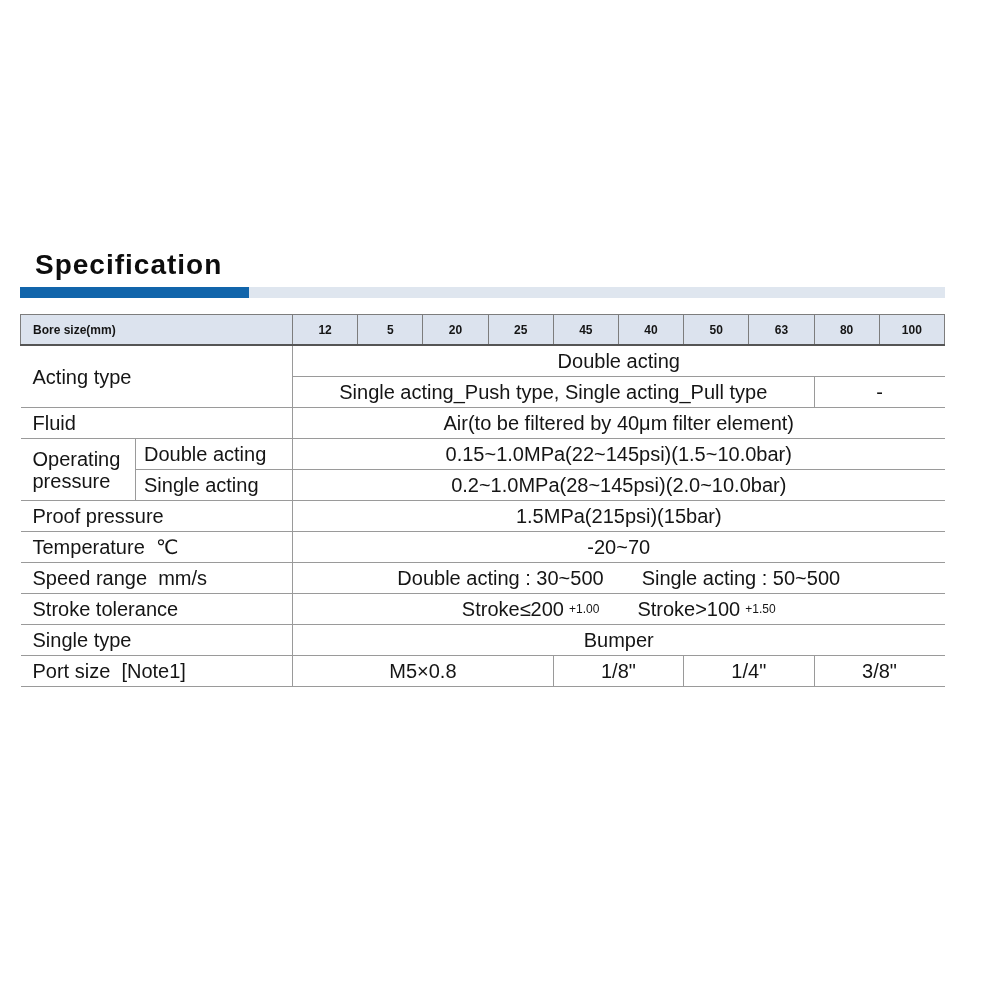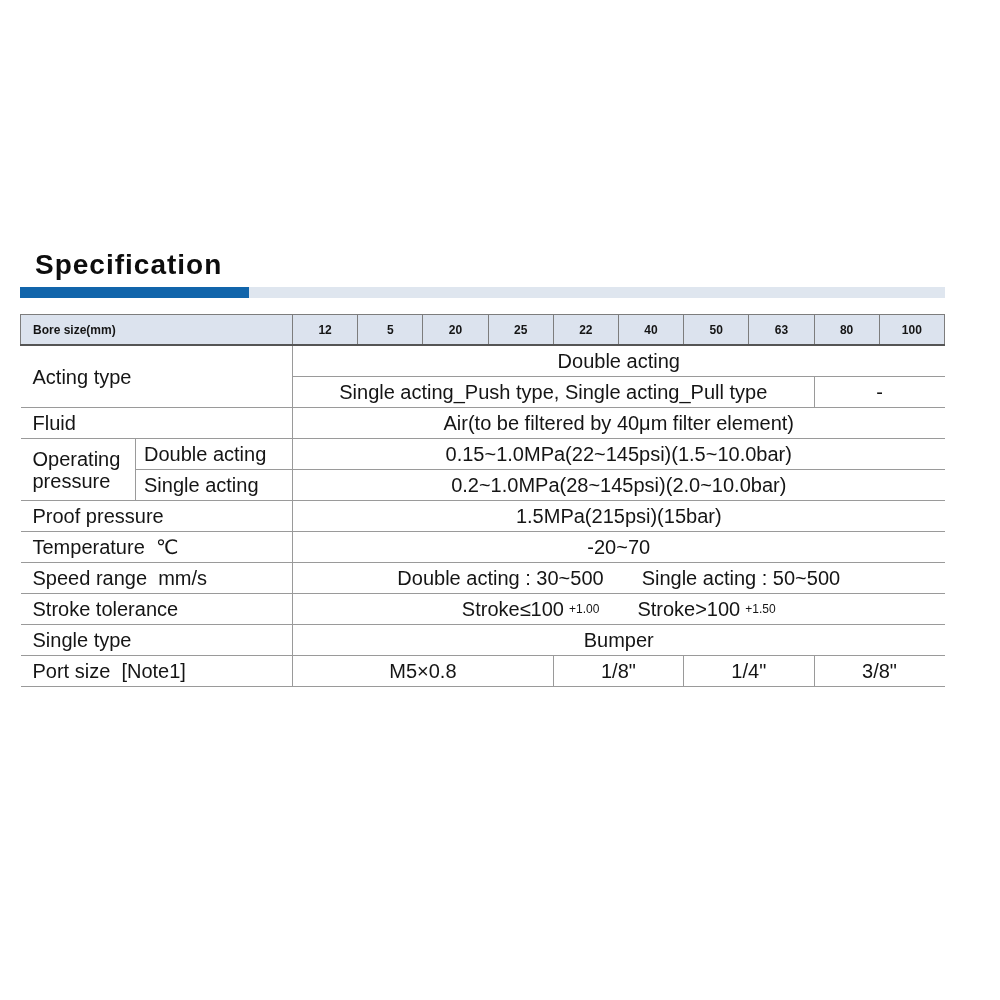--- a/index.html
+++ b/index.html
@@ -148,21 +148,21 @@
         <col>
     </colgroup>
 
     <tbody>
         <tr>
       <th colspan="2" class="lbl">Bore size(mm)</th>
       <th>12</th>
       <th>5</th>
       <th>20</th>
       <th>25</th>
-      <th>22</th>
+      <th>45</th>
       <th>40</th>
       <th>50</th>
       <th>63</th>
       <th>80</th>
       <th>100</th>
     </tr>
 
     <tr>
       <td rowspan="2" colspan="2" class="lbl vr">Acting type</td>
       <td colspan="10" class="val">Double acting</td>
@@ -205,21 +205,21 @@
           <span>Single acting : 50~500</span>
         </div>
       </td>
     </tr>
 
     <tr>
       <td colspan="2" class="lbl vr">Stroke tolerance</td>
       <td colspan="10" class="val">
         <div class="pair">
           <span class="tolgroup">
-            <span>Stroke≤100</span>
+            <span>Stroke≤200</span>
             <span class="tolstack">
               <span>+1.0</span>
               <span>0</span>
             </span>
           </span>
           <span class="tolgroup">
             <span>Stroke&gt;100</span>
             <span class="tolstack">
               <span>+1.5</span>
               <span>0</span>

